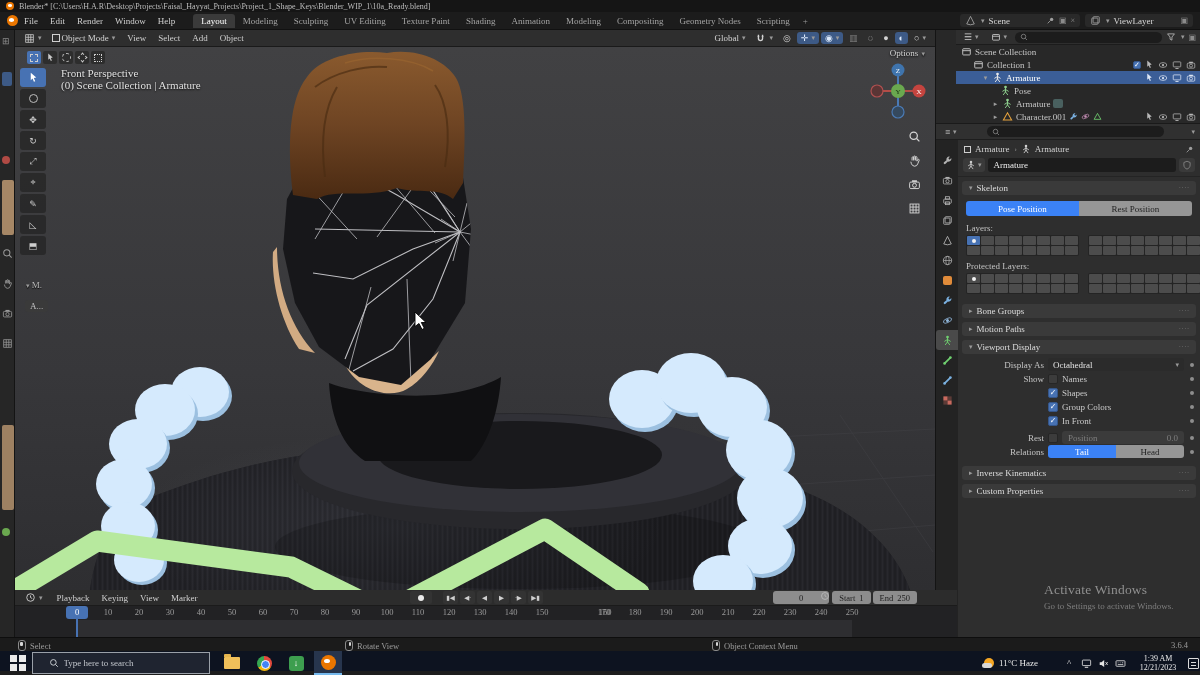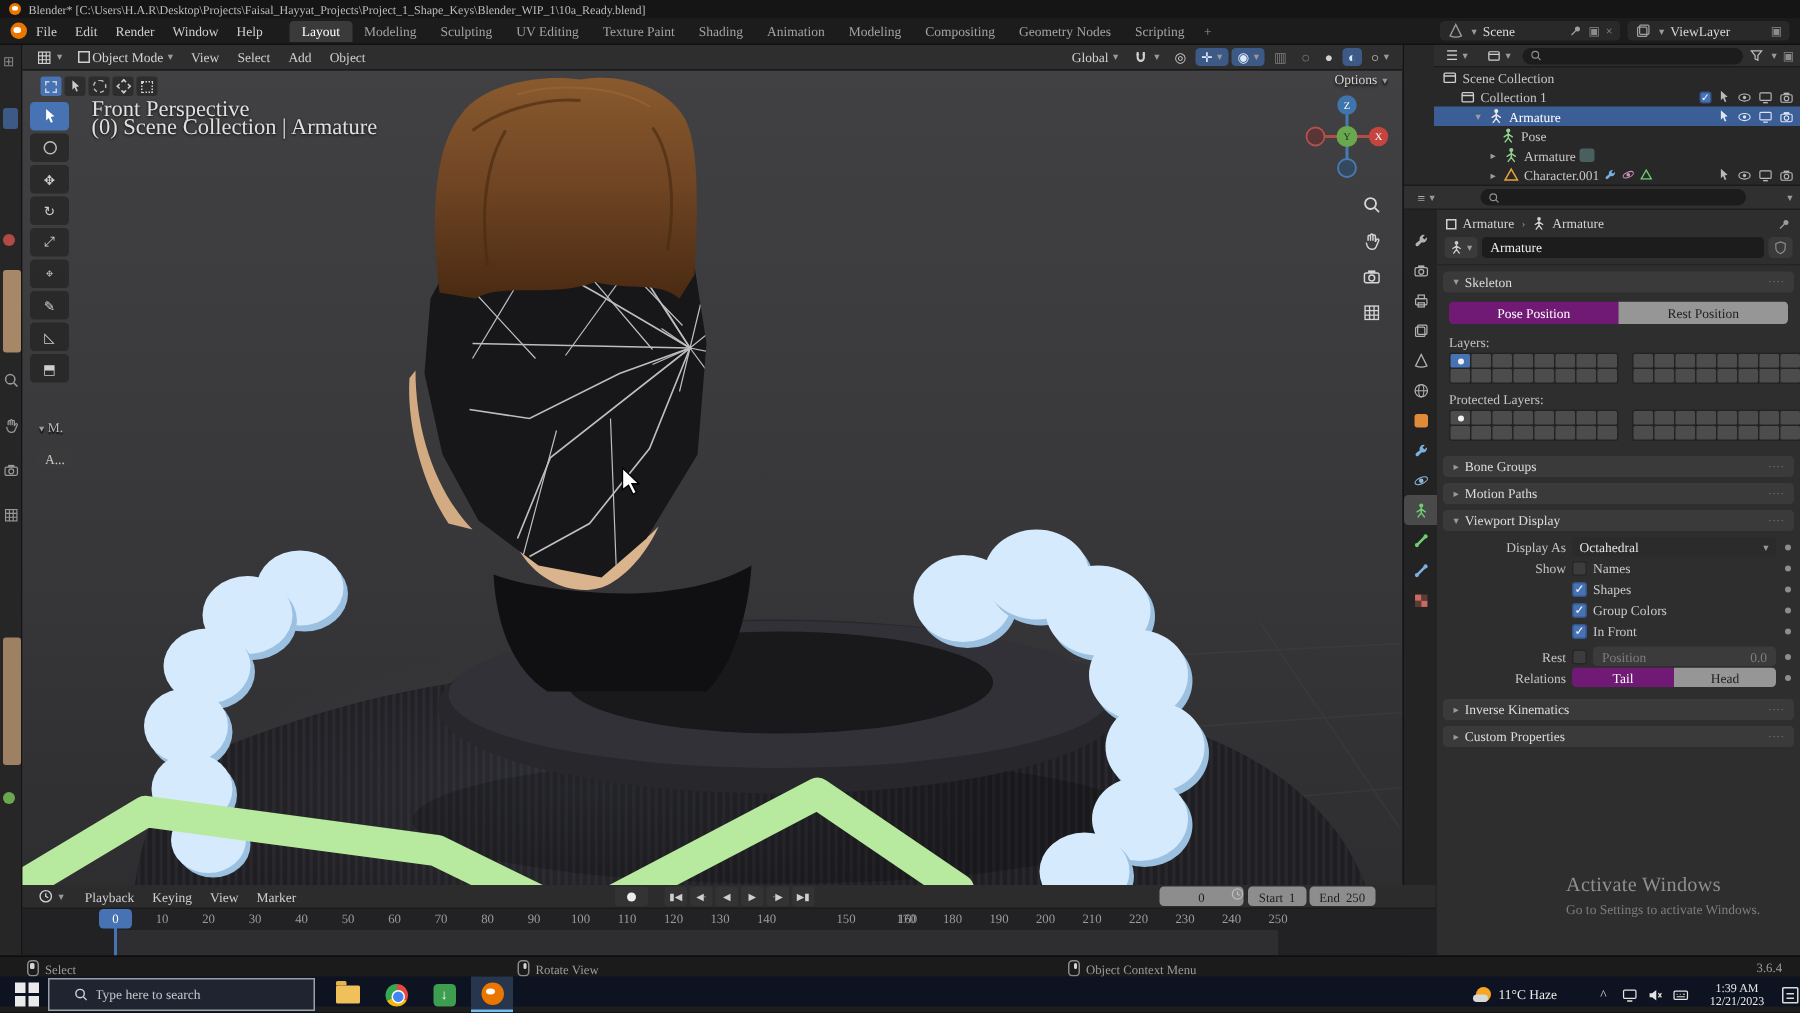--- a/index.html
+++ b/index.html
@@ -34,21 +34,21 @@
 .vp-canvas{position:absolute;left:0;top:17px;width:920px;height:543px}
 .ovl{position:absolute;z-index:4}
 .smode{display:flex;gap:2px}
 .smode b{width:14px;height:13px;border-radius:2px;background:#2d2d2d;display:flex;align-items:center;justify-content:center}
 .smode b.on{background:#4772b3}
 .dsq{width:8px;height:8px;border:1px dashed #cfcfcf}
 .dci{width:9px;height:9px;border:1px dashed #bdbdbd;border-radius:50%}
 .vp-toolbar{display:flex;flex-direction:column;gap:2px}
 .vp-tool{width:26px;height:19px;background:rgba(40,40,40,.92);border-radius:3px;display:flex;align-items:center;justify-content:center;color:#cfcfcf}
 .vp-tool.active{background:#4772b3;color:#fff}
-.vp-text{font-size:15px;line-height:12px;color:#e0e0e0;text-shadow:0 1px 2px rgba(0,0,0,.9)}
+.vp-text{font-size:11px;line-height:12px;color:#e0e0e0;text-shadow:0 1px 2px rgba(0,0,0,.9)}
 .vp-options{color:#d5d5d5;text-shadow:0 1px 2px #000}
 .navcol{display:flex;flex-direction:column;gap:11px;color:#d6d6d6;align-items:center}
 .tool-extra{color:#bdbdbd;text-shadow:0 1px 1px #000}
 .abtn{background:#3a3a3a;border-radius:3px;padding:1px 5px;color:#c5c5c5}
 
 .right-panel{position:absolute;left:935px;top:30px;width:265px;height:607px;background:#282828;border-left:1px solid #141414}
 .ol-wrap{position:absolute;left:20px;right:0;top:0;height:93px;background:#282828}
 .ol-header{height:15px;background:#2e2e2e;display:flex;align-items:center;gap:4px;padding:0 4px;border-bottom:1px solid #1c1c1c}
 .searchpill{flex:1;height:11px;background:#1c1c1c;border-radius:6px;display:flex;align-items:center;padding:0 5px;gap:3px;color:#8f8f8f}
 .ol-row{height:13px;display:flex;align-items:center;gap:3px;padding-right:4px;color:#c6c6c6;white-space:nowrap}
@@ -62,21 +62,21 @@
 .props-head{height:16px;background:#303030;display:flex;align-items:center;gap:4px;padding:0 5px;border-bottom:1px solid #1d1d1d}
 .props-body{position:absolute;left:22px;right:0;top:16px;bottom:0;overflow:hidden}
 .crumb{display:flex;align-items:center;gap:4px;padding:4px 6px 2px;color:#d2d2d2}
 .namerow{display:flex;align-items:center;gap:3px;padding:2px 5px 4px;border-bottom:1px solid #242424}
 .iconbtn{background:#3a3a3a;border-radius:3px;height:14px;display:flex;align-items:center;padding:0 3px;gap:1px;color:#cdcdcd}
 .namefield{flex:1;background:#1c1c1c;border-radius:3px;height:14px;display:flex;align-items:center;padding:0 6px;color:#ececec}
 .strip{height:14px;background:#3a3a3a;border-radius:3px;margin:4px 4px 0;display:flex;align-items:center;gap:4px;padding:0 6px;color:#dcdcdc}
 .strip .grip{margin-left:auto;color:#737373;letter-spacing:1px;font-size:7px}
 .seg{display:flex;border-radius:3px;overflow:hidden;height:15px;flex:1}
 .seg b{flex:1;display:flex;align-items:center;justify-content:center;font-weight:normal;background:#969696;color:#1f1f1f}
-.seg b.on{background:#701a75;color:#fff}
+.seg b.on{background:#3b82f6;color:#fff}
 .lay-label{padding:5px 8px 2px;color:#c3c3c3}
 .gridrow{display:flex;gap:9px;padding:0 8px}
 .layer-grid{display:grid;grid-template-columns:repeat(8,13px);grid-auto-rows:9px;gap:1px;background:#242424;padding:1px;border-radius:2px}
 .lcell{background:#4c4c4c;border-radius:1px;position:relative}
 .lcell.on{background:#4772b3}
 .lcell.on::after,.lcell.dot::after{content:"";position:absolute;left:4.5px;top:2.5px;width:4px;height:4px;border-radius:50%;background:#f2f2f2}
 .pr{display:flex;align-items:center;height:13px;margin:1px 6px 1px 0;gap:4px}
 .plabel{width:86px;text-align:right;color:#c3c3c3;flex:none}
 .adot{width:4px;height:4px;border-radius:50%;background:#8d8d8d;flex:none;margin-left:2px}
 .cb{width:10px;height:10px;border-radius:2px;background:#3c3c3c;border:1px solid #262626;flex:none;display:flex;align-items:center;justify-content:center;color:transparent;font-size:8px}
@@ -990,21 +990,21 @@
           <span class="tick" style="left: 217px;">50</span>
           <span class="tick" style="left: 248px;">60</span>
           <span class="tick" style="left: 279px;">70</span>
           <span class="tick" style="left: 310px;">80</span>
           <span class="tick" style="left: 341px;">90</span>
           <span class="tick" style="left: 372px;">100</span>
           <span class="tick" style="left: 403px;">110</span>
           <span class="tick" style="left: 434px;">120</span>
           <span class="tick" style="left: 465px;">130</span>
           <span class="tick" style="left: 496px;">140</span>
-          <span class="tick" style="left: 527px; margin-left: 22px;">150</span>
+          <span class="tick" style="left: 527px;">150</span>
           <span class="tick" style="left: 590px;">160</span>
           <span class="tick" style="left: 589px;">170</span>
           <span class="tick" style="left: 620px;">180</span>
           <span class="tick" style="left: 651px;">190</span>
           <span class="tick" style="left: 682px;">200</span>
           <span class="tick" style="left: 713px;">210</span>
           <span class="tick" style="left: 744px;">220</span>
           <span class="tick" style="left: 775px;">230</span>
           <span class="tick" style="left: 806px;">240</span>
           <span class="tick" style="left: 837px;">250</span>

